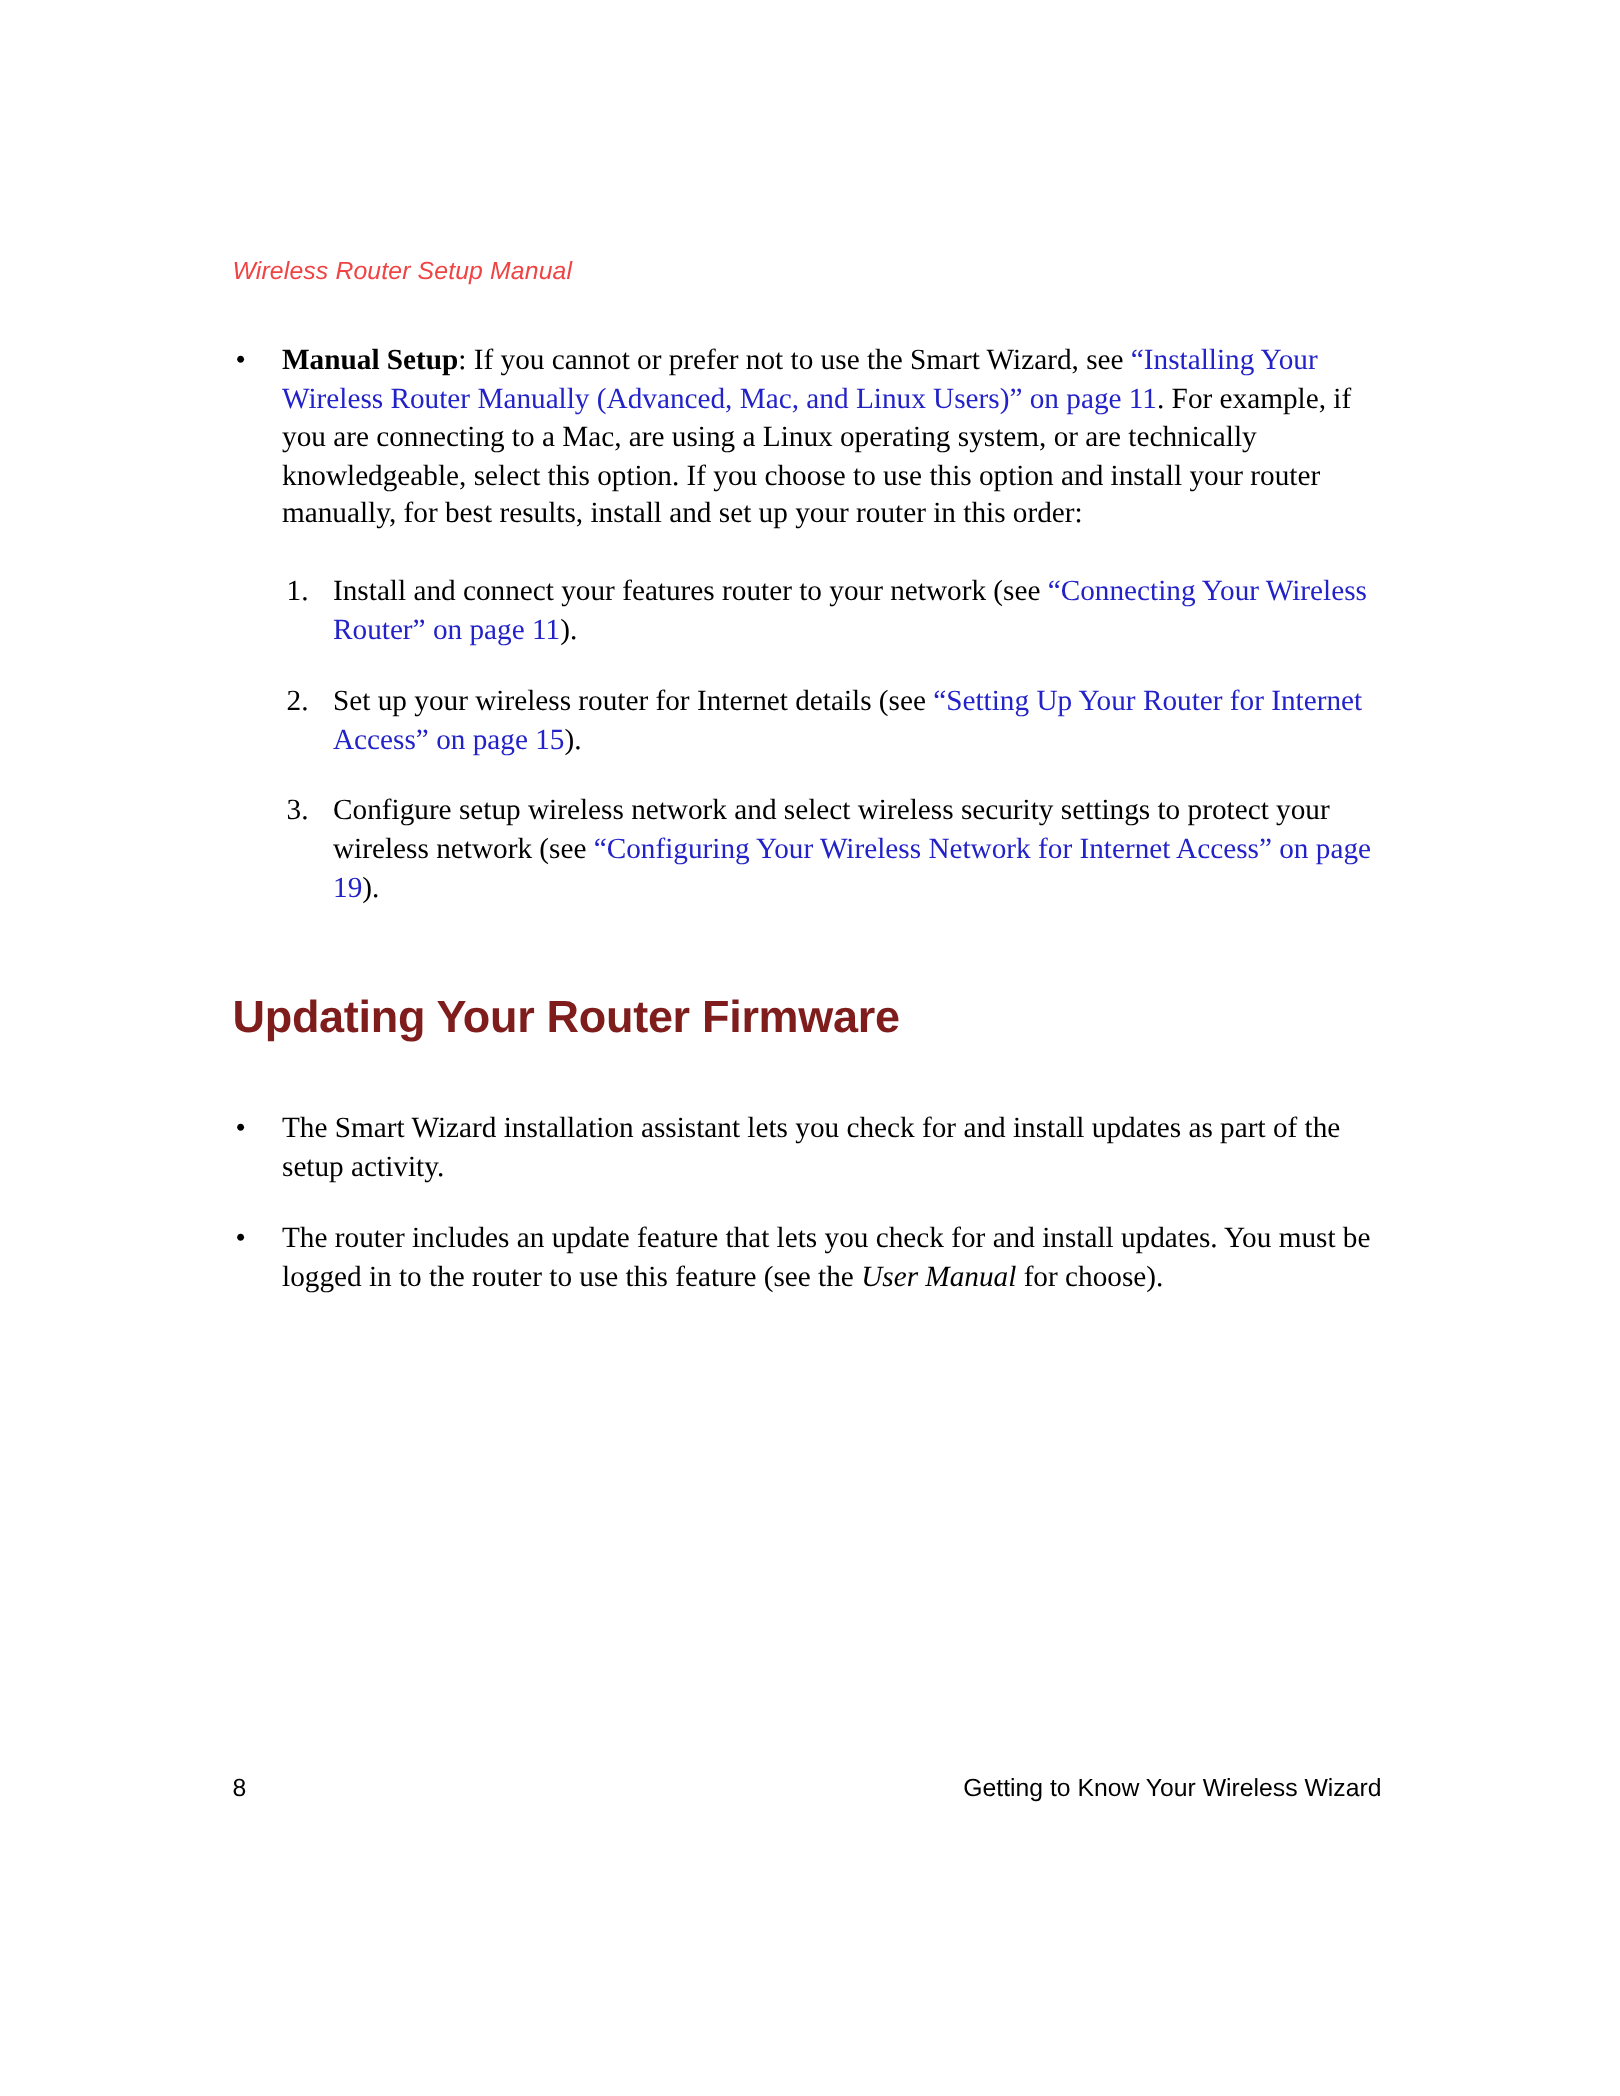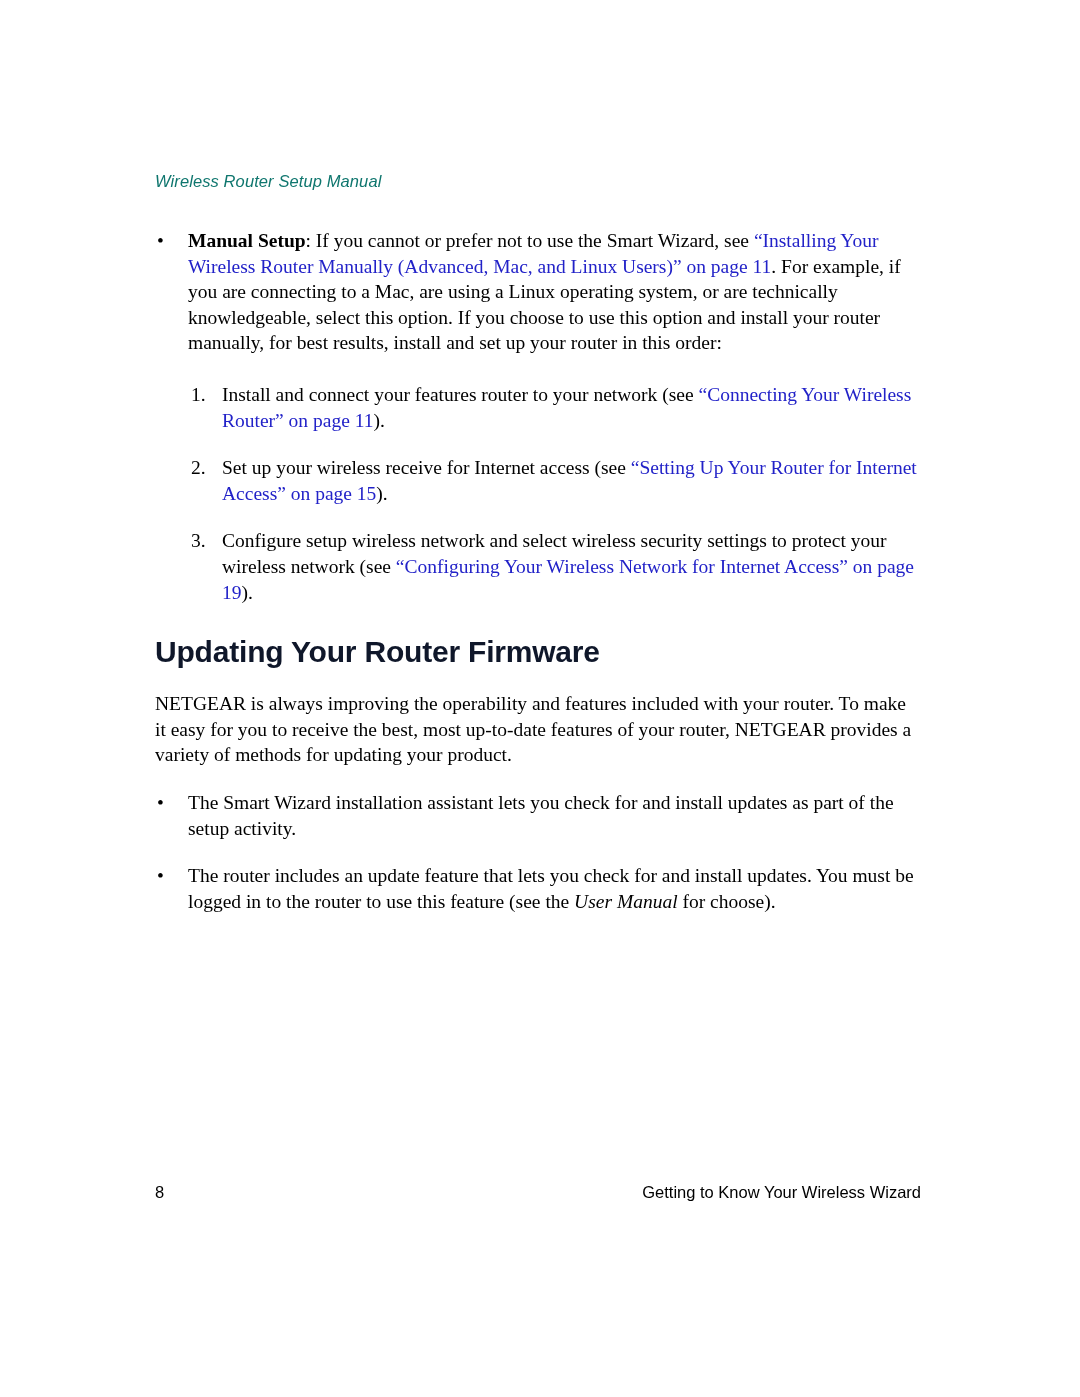--- a/index.html
+++ b/index.html
@@ -22,21 +22,21 @@
 
   
   .running-header {
     position: absolute;
     left: 155px;
     top: 172px;
     font-family: "Liberation Sans", "DejaVu Sans", sans-serif;
     font-style: italic;
     font-size: 16.5px;
     letter-spacing: 0.1px;
-    color: #0f766e;
+    color: #ef4444;
     white-space: nowrap;
   }
 
   
   .content {
     position: absolute;
     left: 155px;
     top: 228px;
     width: 765px;
   }
@@ -141,34 +141,33 @@
       </li>
     </ul>
 
     <div class="sp-26"></div>
 
     <ol class="num-list">
       <li class="num-item">
         <span class="num-mark">1.</span><span>Install and connect your features router to your network (see </span><span class="lnk">“Connecting Your Wireless Router” on page 11</span><span>).</span>
       </li>
       <li class="num-item" style="margin-top:22px;">
-        <span class="num-mark">2.</span><span>Set up your wireless receive for Internet access (see </span><span class="lnk">“Setting Up Your Router for Internet Access” on page 15</span><span>).</span>
+        <span class="num-mark">2.</span><span>Set up your wireless router for Internet details (see </span><span class="lnk">“Setting Up Your Router for Internet Access” on page 15</span><span>).</span>
       </li>
       <li class="num-item" style="margin-top:22px;">
         <span class="num-mark">3.</span><span>Configure setup wireless network and select wireless security settings to protect your wireless network (see </span><span class="lnk">“Configuring Your Wireless Network for Internet Access” on page 19</span><span>).</span>
       </li>
     </ol>
 
     <div class="sp-30"></div>
 
-    <h1 class="section-heading" style="color:#0f172a;">Updating Your Router Firmware</h1>
+    <h1 class="section-heading" style="color:#7f1d1d;margin-top:27px;">Updating Your Router Firmware</h1>
 
     <div class="sp-22"></div>
 
-    <p class="body-para">NETGEAR is always improving the operability and features included with your router. To make it easy for you to receive the best, most up-to-date features of your router, NETGEAR provides a variety of methods for updating your product.</p>
 
     <div class="sp-22"></div>
 
     <ul class="bullet-list">
       <li class="bullet-item">
         <span class="bullet-mark">•</span><span>The Smart Wizard installation assistant lets you check for and install updates as part of the setup activity.</span>
       </li>
       <li class="bullet-item" style="margin-top:22px;">
         <span class="bullet-mark">•</span><span>The router includes an update feature that lets you check for and install updates. You must be logged in to the router to use this feature (see the </span><span class="ital">User Manual</span><span> for choose).</span>
       </li>

